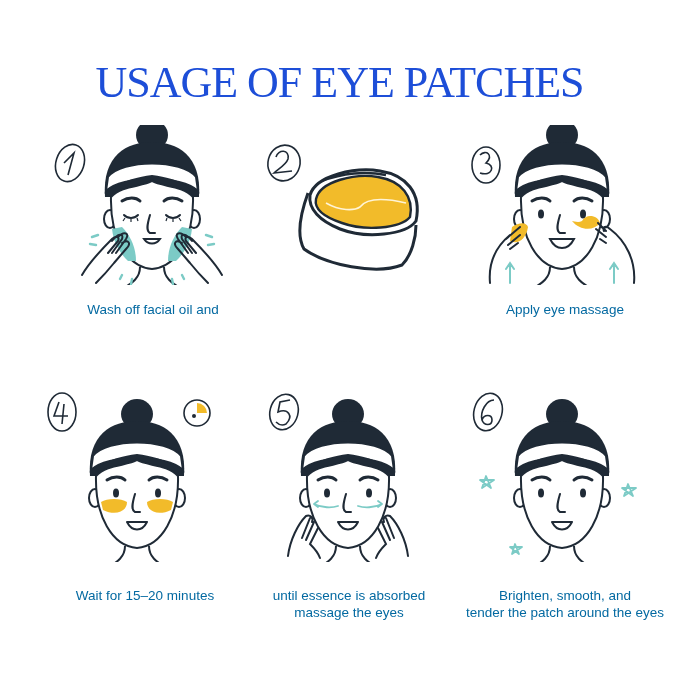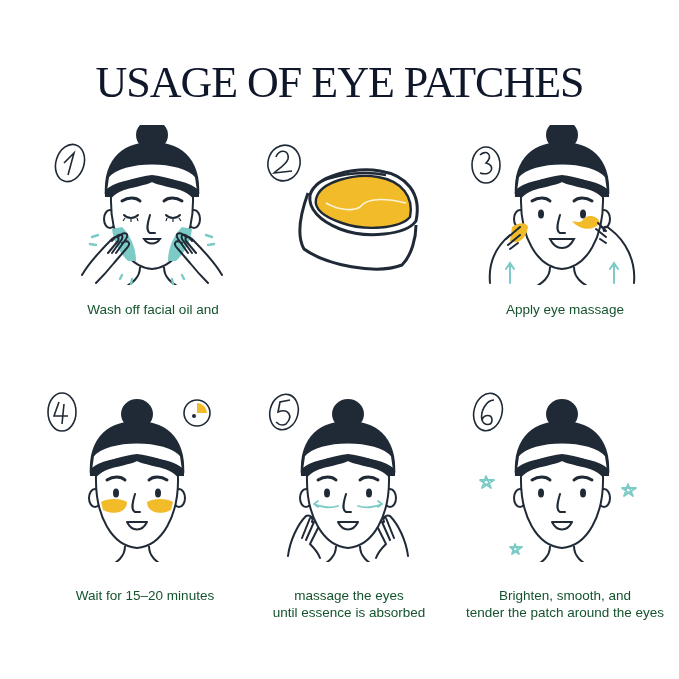--- a/index.html
+++ b/index.html
@@ -1,27 +1,27 @@
 <!DOCTYPE html>
 <html><head>
   <meta charset="utf-8">
   <style>
     html, body { margin: 0; padding: 0; background: #ffffff; }
     body { width: 679px; height: 679px; position: relative; overflow: hidden; font-family: "Liberation Sans", sans-serif; }
     .title {
       position: absolute; left: 0; top: 32px; width: 679px; text-align: center;
       font-family: "Liberation Serif", "DejaVu Serif", serif;
-      font-size: 44px; letter-spacing: -1px; color: #0f172a; line-height: 1;
+      font-size: 44px; letter-spacing: -1px; color: #1d4ed8; line-height: 1;
       font-weight: normal;
     }
     .step { position: absolute; width: 226px; height: 280px; }
     .step svg { position: absolute; left: 0; top: 0; }
     .caption {
       position: absolute; left: 0; width: 226px; text-align: center;
-      color: #14532d; font-size: 13.5px; line-height: 16.5px;
+      color: #0369a1; font-size: 13.5px; line-height: 16.5px;
       font-family: "Liberation Sans", sans-serif;
     }
     .caption span { display: block; }
   </style>
 </head>
 <body>
 
 <svg width="0" height="0" style="position:absolute">
   <defs>
 
@@ -150,22 +150,22 @@
       <use href="#head"></use>
       <use href="#brows"></use>
       <use href="#open-eyes"></use>
       <use href="#smile"></use>
       <path d="M-34,8 C-26,12 -16,12 -10,10 M-34,8 l4,-3 M-34,8 l4,3 M34,8 C26,12 16,12 10,10 M34,8 l-4,-3 M34,8 l-4,3" fill="none" stroke="#7ccbc6" stroke-width="1.8" stroke-linecap="round"></path>
       <path d="M-60,60 C-58,44 -50,28 -42,20 C-38,18 -34,22 -36,26 M-38,22 L-46,42 M-34,26 L-42,44 M-30,32 L-38,48 C-34,52 -30,56 -28,62" fill="none" stroke="#1f2a36" stroke-width="2" stroke-linecap="round"></path>
       <path d="M60,60 C58,44 50,28 42,20 C38,18 34,22 36,26 M38,22 L46,42 M34,26 L42,44 M30,32 L38,48 C34,52 30,56 28,62" fill="none" stroke="#1f2a36" stroke-width="2" stroke-linecap="round"></path>
     </g>
   </svg>
   <div class="caption" style="top:196px;">
+    <span>until essence is absorbed</span>
     <span>massage the eyes</span>
-    <span>until essence is absorbed</span>
   </div>
 </div>
 
 <div class="step" style="left:452px; top:392px;">
   <svg width="226" height="170" viewBox="0 0 226 170">
     <g>
       <ellipse cx="36" cy="20" rx="14" ry="19" fill="none" stroke="#1f2a36" stroke-width="1.6" transform="rotate(15 36 20)"></ellipse>
       <path d="M42,8 C34,8 28,20 30,28 C32,34 40,34 40,28 C40,22 32,22 30,28" fill="none" stroke="#1f2a36" stroke-width="1.6"></path>
     </g>
     <g fill="none" stroke="#7ccbc6" stroke-width="1.8" stroke-linejoin="round">

